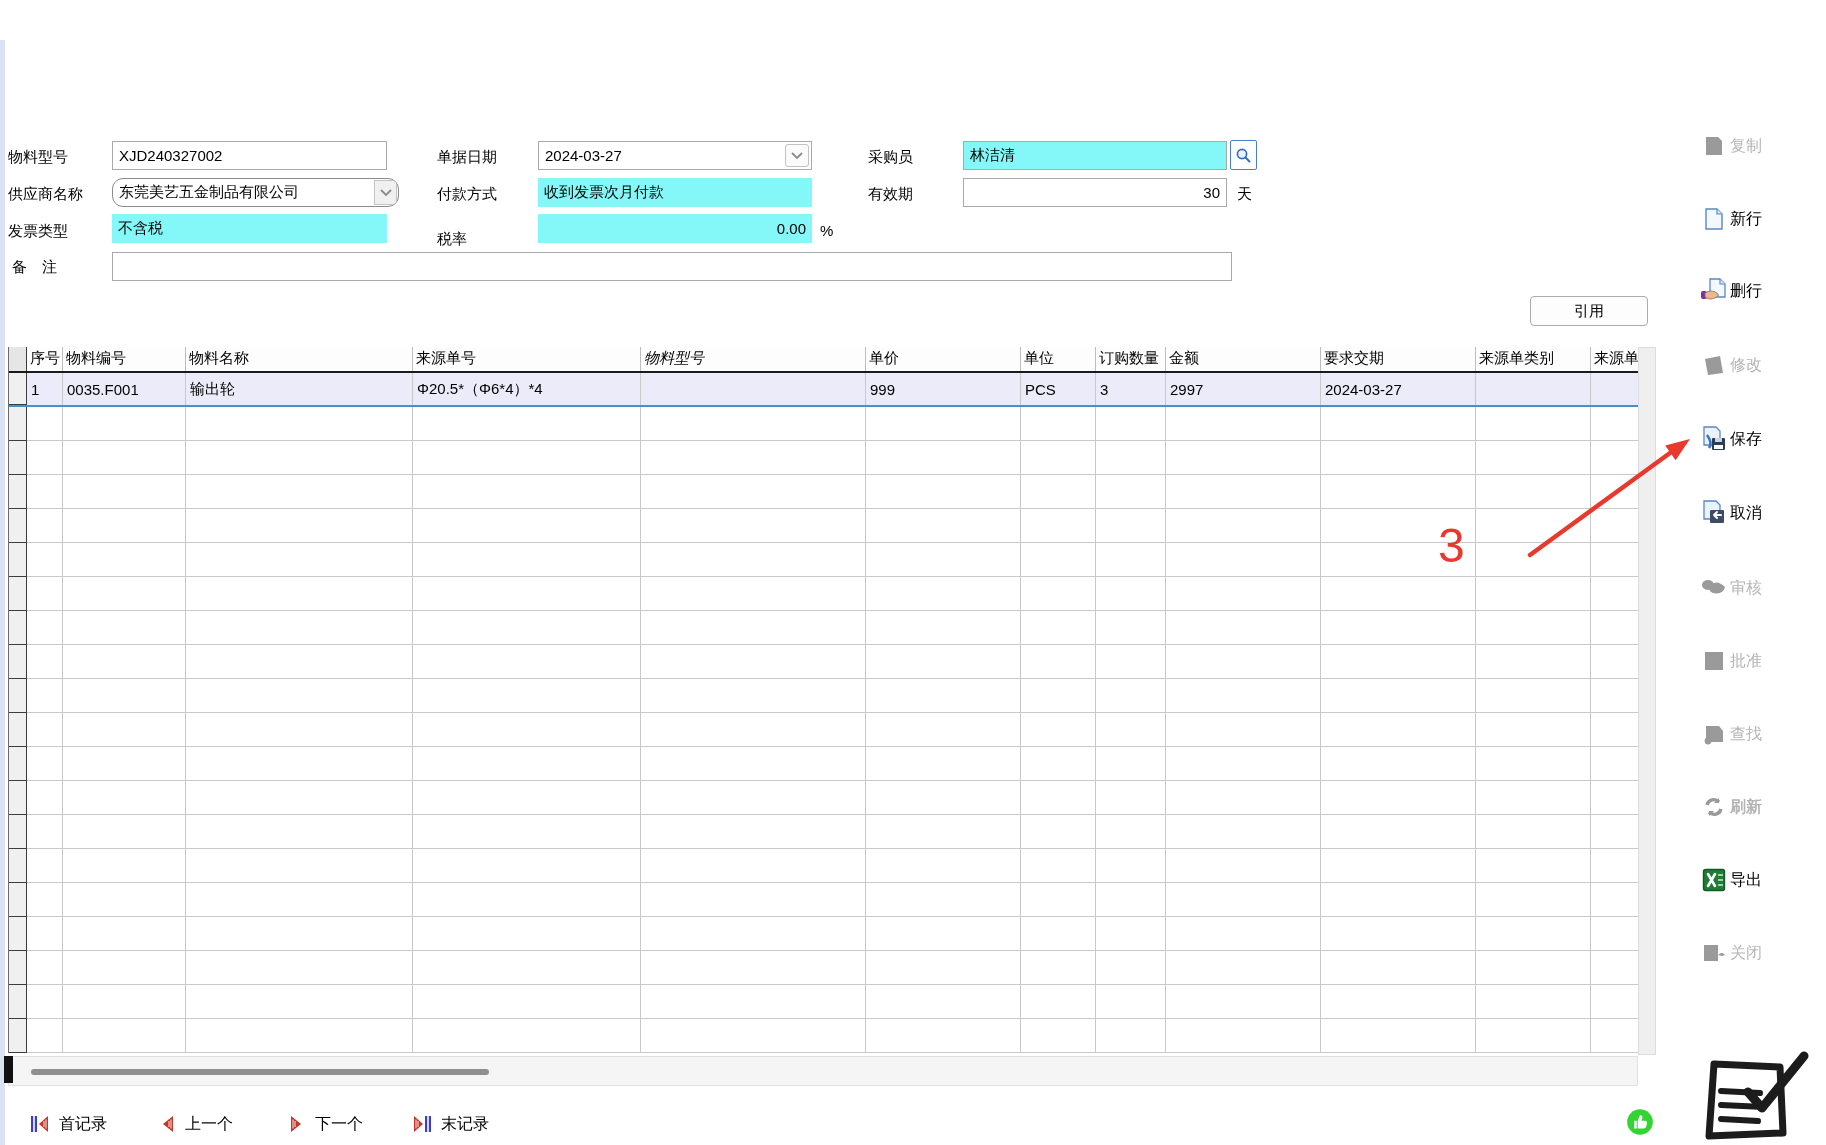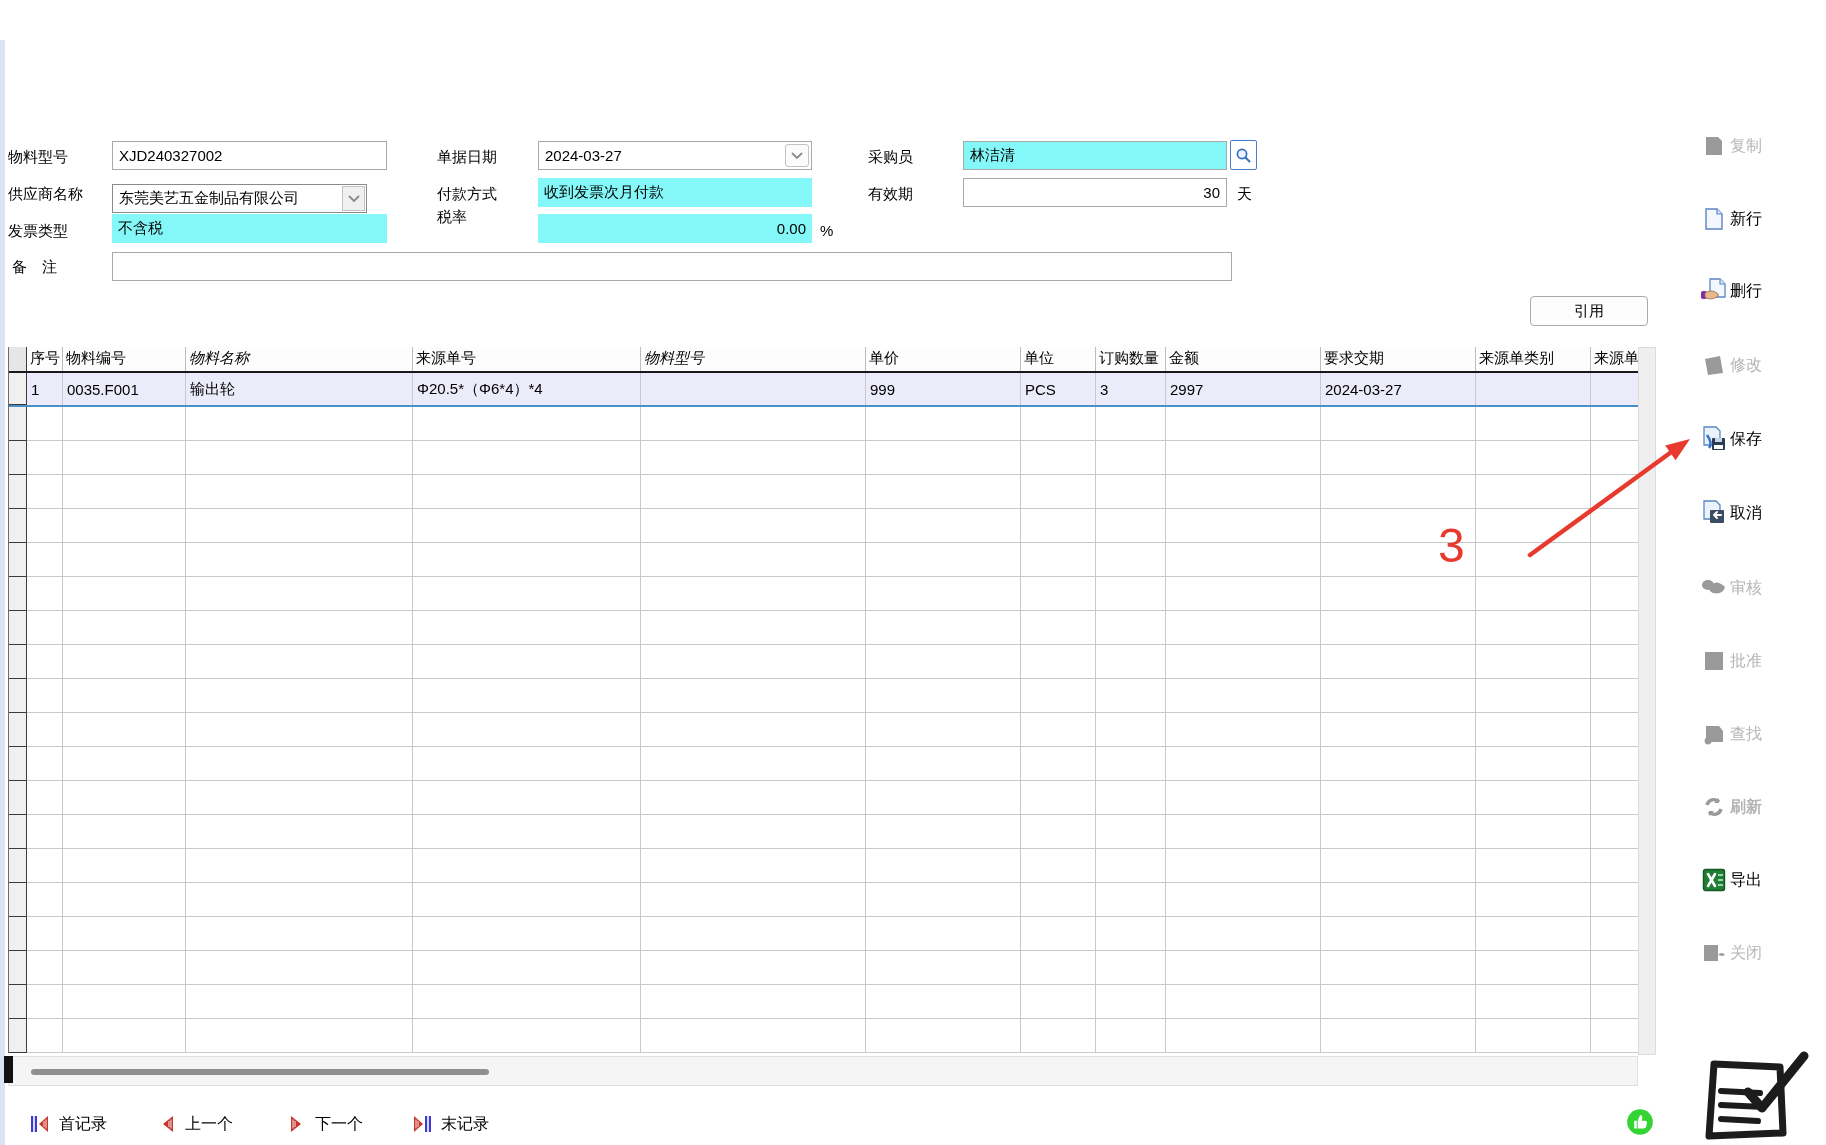--- a/index.html
+++ b/index.html
@@ -103,21 +103,21 @@
       <span>林洁清</span>
     </div>
   <div class="search-btn">
     <svg width="17" height="17" viewBox="0 0 17 17">
       <circle cx="7" cy="7" r="4.6" fill="#eaf3ff" stroke="#2f6fc0" stroke-width="1.7"></circle>
       <path d="M10.5 10.5 L14.5 14.5" stroke="#2f6fc0" stroke-width="2" stroke-linecap="round"></path>
     </svg>
   </div>
 
   <div class="lbl" style="left:8px; top:185px;">供应商名称</div>
-  <div class="fld" style="left:112px; top:184px; width:255px; border-color:#8a8a8a;">
+  <div class="fld" style="left:112px; top:178px; width:287px; border-color:#8a8a8a;border-radius:11px;">
     <span>东莞美艺五金制品有限公司</span>
     <span class="combo-btn">
       <svg width="12" height="8" viewBox="0 0 12 8">
           <path d="M1.5 1.5 L6 6 L10.5 1.5" fill="none" stroke="#8a8a8a" stroke-width="1.8" stroke-linecap="round"></path>
         </svg>
     </span>
   </div>
 
   <div class="lbl" style="left:437px; top:185px;">付款方式</div>
   <div class="fld cyan noborder" style="left:538px; top:178px; width:274px;">
@@ -128,41 +128,41 @@
   <div class="fld right" style="left:963px; top:178px; width:264px;">
       <span>30</span>
     </div>
   <div class="lbl" style="left:1237px; top:185px;">天</div>
 
   <div class="lbl" style="left:8px; top:222px;">发票类型</div>
   <div class="fld cyan noborder" style="left:112px; top:214px; width:275px;">
       <span>不含税</span>
     </div>
 
-  <div class="lbl" style="left:437px; top:208px;">税率</div>
+  <div class="lbl" style="left:437px; top:230px;">税率</div>
   <div class="fld cyan noborder right" style="left:538px; top:214px; width:274px;">
       <span>0.00</span>
     </div>
   <div class="lbl" style="left:820px; top:222px;">%</div>
 
   <div class="lbl" style="left:12px; top:258px;">备　注</div>
   <div class="fld" style="left:112px; top:252px; width:1120px;">
       <span></span>
     </div>
 
   <div class="ref-btn">
       <span>引用</span>
     </div>
 
   <div class="grid" id="grid">
       <div class="grid-header">
         <div class="grid-hcell rowhdr" style="width: 18px;"></div>
         <div class="grid-hcell" style="width: 36px;">序号</div>
         <div class="grid-hcell" style="width: 123px;">物料编号</div>
-        <div class="grid-hcell" style="width: 227px; font-style: italic;">物料名称</div>
+        <div class="grid-hcell" style="width: 227px;">物料名称</div>
         <div class="grid-hcell" style="width: 228px;">来源单号</div>
         <div class="grid-hcell" style="width: 225px; font-style: italic;">物料型号</div>
         <div class="grid-hcell" style="width: 155px;">单价</div>
         <div class="grid-hcell" style="width: 75px;">单位</div>
         <div class="grid-hcell" style="width: 70px;">订购数量</div>
         <div class="grid-hcell" style="width: 155px;">金额</div>
         <div class="grid-hcell" style="width: 155px;">要求交期</div>
         <div class="grid-hcell" style="width: 115px;">来源单类别</div>
         <div class="grid-hcell" style="width: 48px;">来源单号</div>
       </div>

